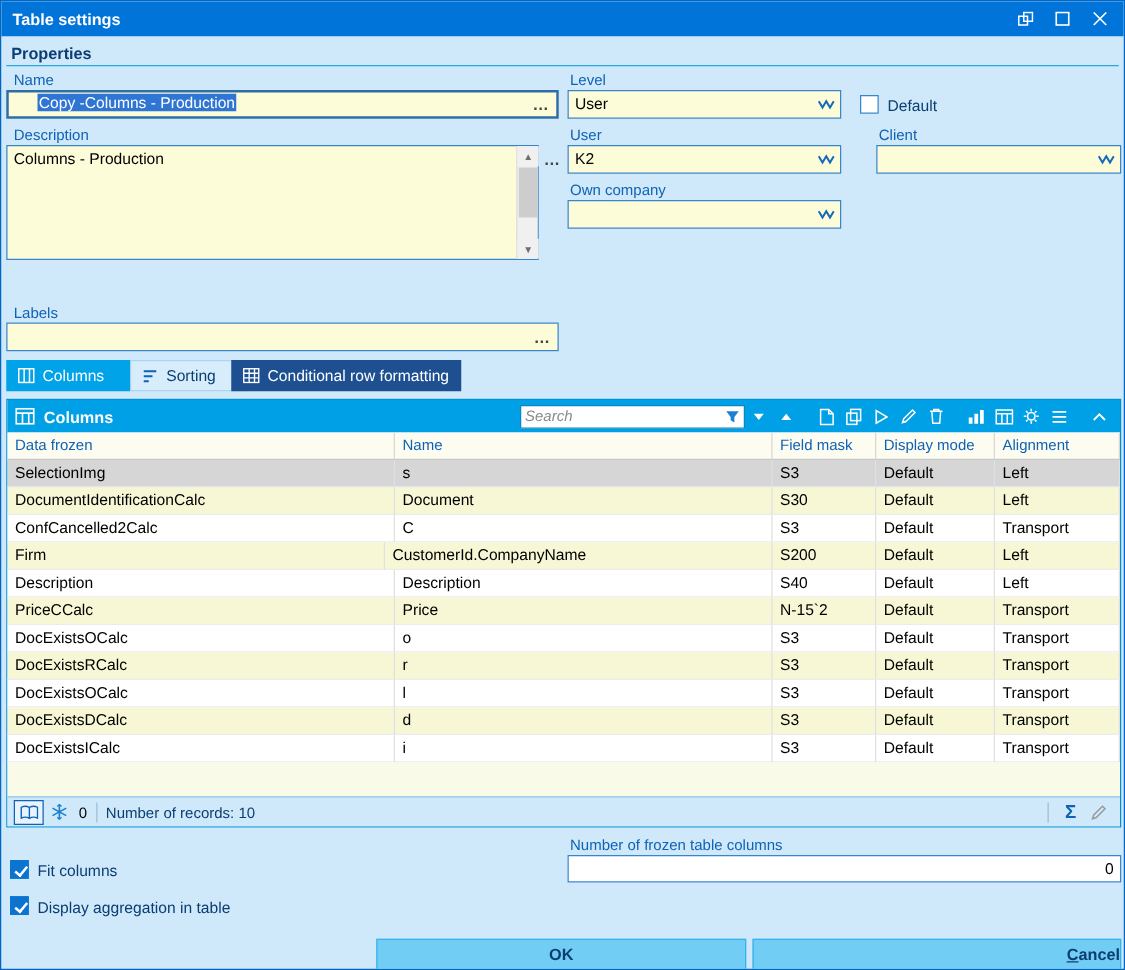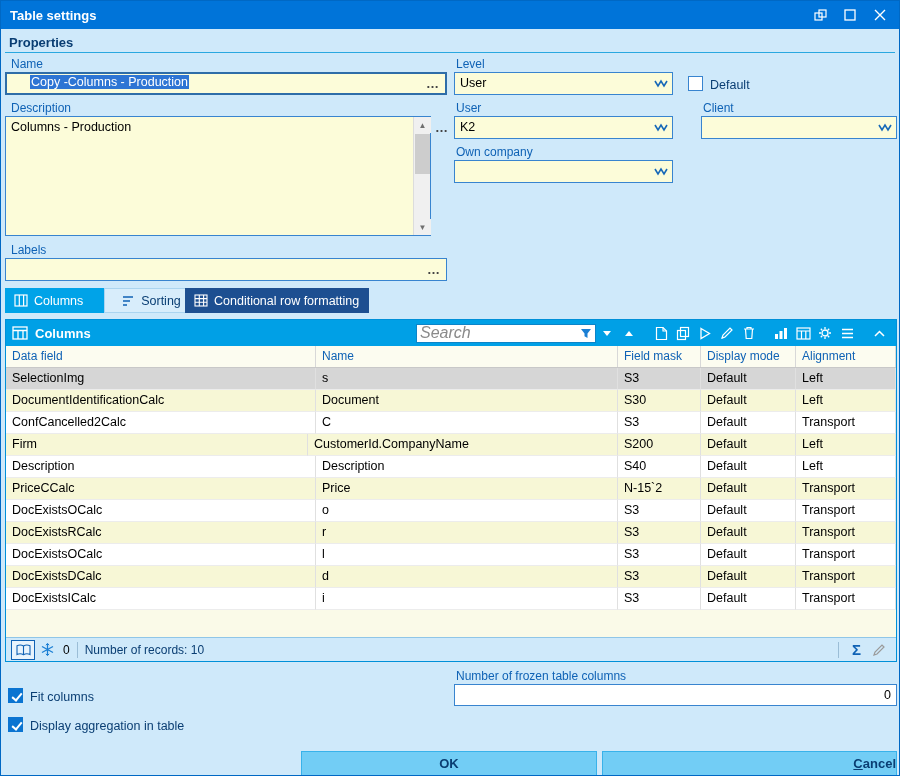--- a/index.html
+++ b/index.html
@@ -22,21 +22,21 @@
   .focus { border:2px solid #2e6da8; }
   .inner-val { position:absolute; left:4px; top:2px; white-space:nowrap; }
   .sel-text { background:#2e75d4; color:#fff; padding:0 1px;margin-left:19px; }
   .ellipsis { position:absolute; right:5px; top:2px; font-size:13px; font-weight:bold; color:#444;
     letter-spacing:1px; cursor:pointer; line-height:16px; }
   .ellipsis-out { position:absolute; font-size:13px; font-weight:bold; color:#444; cursor:pointer; }
   .combo { position:absolute; height:23px; background:#fcfcd9; border:1px solid #3884cf; cursor:pointer; }
   .combo .val { position:absolute; left:5px; top:3px; font-size:12.5px; color:#000; }
   .combo .dd { position:absolute; right:2px; top:3px; width:18px; height:15px;
     display:flex; align-items:center; justify-content:center; }
-  .textarea { position:absolute; left:4px; top:115px; width:426px; height:120px;
+  .textarea { position:absolute; left:4px; top:115px; width:426px; height:92px;
     background:#fcfcd9; border:1px solid #3884cf; font-size:12.5px; }
   .textarea .text { position:absolute; left:5px; top:3px; right:20px; }
   .vscroll { position:absolute; right:0; top:0; bottom:0; width:17px; background:#f0f0f0; border-left:1px solid #dcdcdc; }
   .vscroll .arr { position:absolute; left:0; width:17px; height:16px; display:flex; align-items:center;
     justify-content:center; font-size:8px; color:#6f6f6f; background:#f0f0f0; cursor:pointer; }
   .vscroll .thumb { position:absolute; left:1px; width:15px; top:17px; height:40px; background:#cdcdcd; cursor:grab; }
   
   .cb { position:absolute; width:15px; height:15px; background:#fff; border:1px solid #3884cf; cursor:pointer; }
   .cb.checked { background:#0b74d1; border-color:#0b74d1; }
   .cb.checked::after { content:""; position:absolute; left:4.5px; top:1.5px; width:4px; height:8px;
@@ -48,21 +48,21 @@
   .tab-active { background:#00a3e8; color:#fff; }
   .tab-plain { background:#d8edfb; color:#0a3e73; border:1px solid #aad4f0; }
   .tab-dark { background:#1d4f91; color:#fff; }
   
   .panel { position:absolute; left:4px; top:318px; width:892px; height:343px;
     border:1px solid #0090d8; background:#fff; display:flex; flex-direction:column; }
   .panel-header { height:26px; background:#00a0e6; display:flex; align-items:center; padding:0 6px; flex:0 0 26px; }
   .panel-header .ptitle { color:#fff; font-size:13px; font-weight:bold; margin-left:7px; }
   .searchbox { margin-left:auto; width:180px; height:19px; background:#fff; border:1px solid #0c84c8;
     display:flex; align-items:center; padding:0 3px; }
-  .searchbox input { flex:1; border:none; outline:none; font-size:16px; font-family:inherit; background:transparent; min-width:0; }
+  .searchbox input { flex:1; border:none; outline:none; font-size:12px; font-family:inherit; background:transparent; min-width:0; }
   .searchbox input::placeholder { font-style:italic; color:#8a8a8a; }
   .tbtn { width:22px; height:20px; display:flex; align-items:center; justify-content:center; cursor:pointer; flex:0 0 auto; }
   .tgap { width:10px; flex:0 0 auto; }
   
   .grid-head { display:flex; height:22px; background:#fcfcf0; border-bottom:1px solid #c8c8c8;
     font-size:12px; color:#0f62b5; flex:0 0 22px; }
   .grid-head .cell { border-right:1px solid #d8d8d8; }
   .cell { padding-left:6px; line-height:21px; overflow:hidden; white-space:nowrap; }
   .c1 { width:310px; } .c2 { width:302px; } .c3 { width:83px; } .c4 { width:95px; } .c5 { flex:1; }
   .grow { display:flex; height:22px; font-size:12.5px; color:#000; cursor:pointer; flex:0 0 22px; }
@@ -184,21 +184,21 @@
     <span class="ellipsis" style="top:3px;">…</span>
   </div>
 
   <div class="tab tab-active" style="left:4px; width:99px;">
     <svg width="14" height="13" viewBox="0 0 14 13">
         <rect x="1" y="1" width="12" height="11" fill="none" stroke="#fff" stroke-width="1.2"></rect>
         <path d="M5.3 1 V12 M9.6 1 V12" stroke="#fff" stroke-width="1.2"></path>
       </svg>
     <span>Columns</span>
   </div>
-  <div class="tab tab-plain" style="left:103px; width:95px;justify-content:center;">
+  <div class="tab tab-plain" style="left:103px; width:95px;">
     <svg width="13" height="12" viewBox="0 0 13 12">
         <path d="M1 2 H11 M1 6 H8 M1 10 H5" stroke="#0f62b5" stroke-width="1.6"></path>
       </svg>
     <span>Sorting</span>
   </div>
   <div class="tab tab-dark" style="left:184px; width:184px;">
     <svg width="14" height="13" viewBox="0 0 14 13">
         <rect x="1" y="1" width="12" height="11" fill="none" stroke="#fff" stroke-width="1.1"></rect>
         <path d="M1 4.6 H13 M1 8.3 H13 M5.3 1 V12 M9.6 1 V12" stroke="#fff" stroke-width="1.1"></path>
       </svg>
@@ -286,21 +286,21 @@
       </div>
       <div class="tgap"></div>
       <div class="tbtn">
         <svg width="11" height="7" viewBox="0 0 11 7">
             <polyline points="1,6 5.5,1.5 10,6" fill="none" stroke="#fff" stroke-width="1.5"></polyline>
           </svg>
       </div>
     </div>
 
     <div class="grid-head">
-      <div class="cell c1">Data field</div>
+      <div class="cell c1">Data frozen</div>
       <div class="cell c2">Name</div>
       <div class="cell c3">Field mask</div>
       <div class="cell c4">Display mode</div>
       <div class="cell c5">Alignment</div>
     </div>
 
     <div class="grow r-sel">
       <div class="cell c1">SelectionImg</div>
       <div class="cell c2">s</div>
       <div class="cell c3">S3</div>

